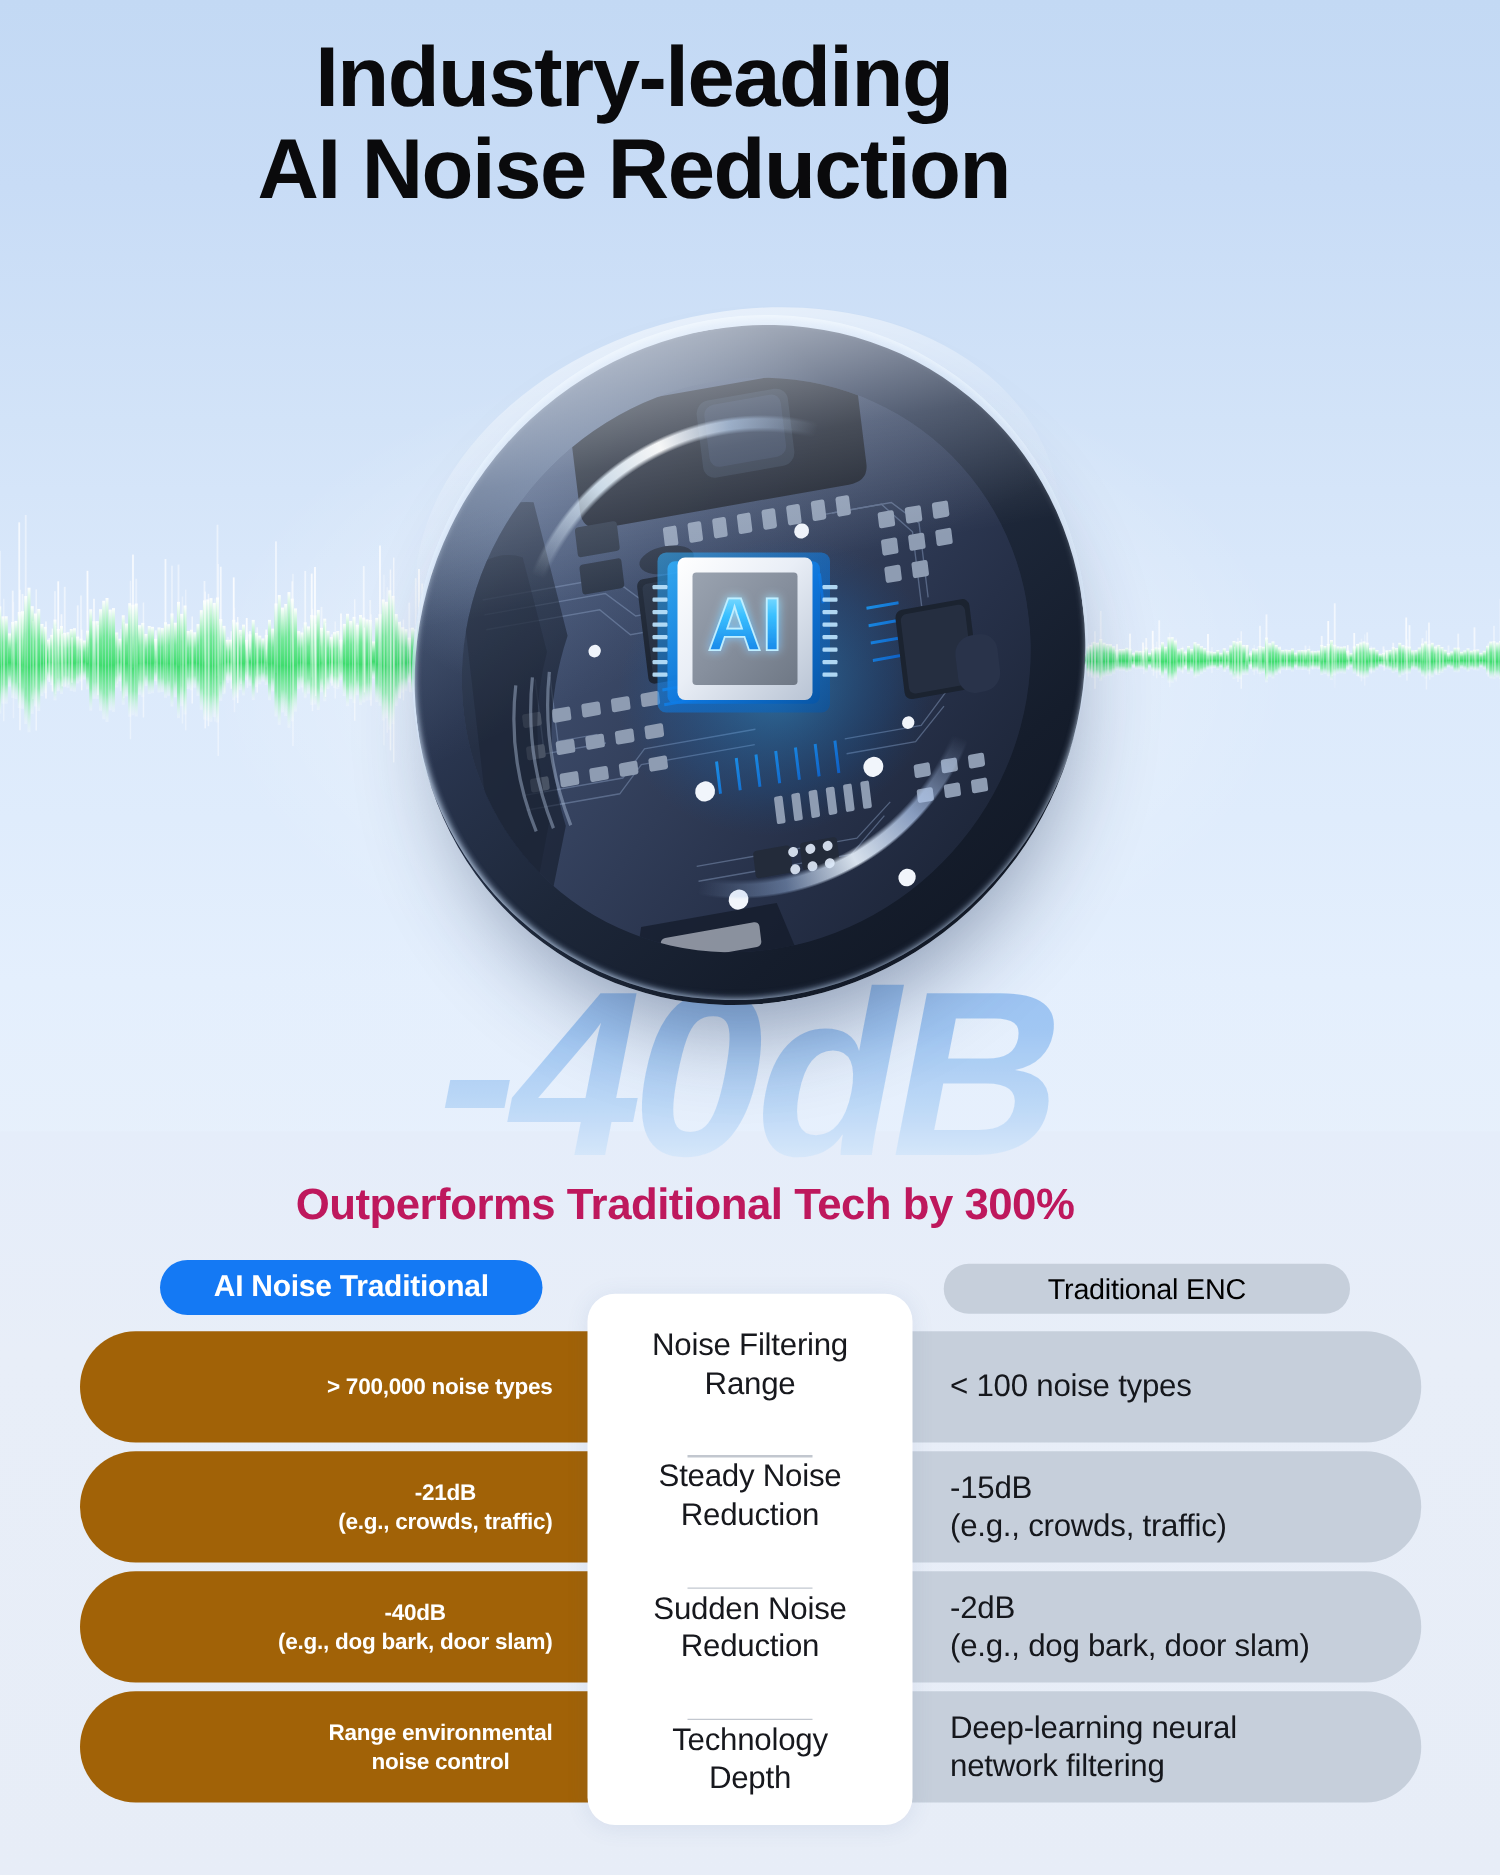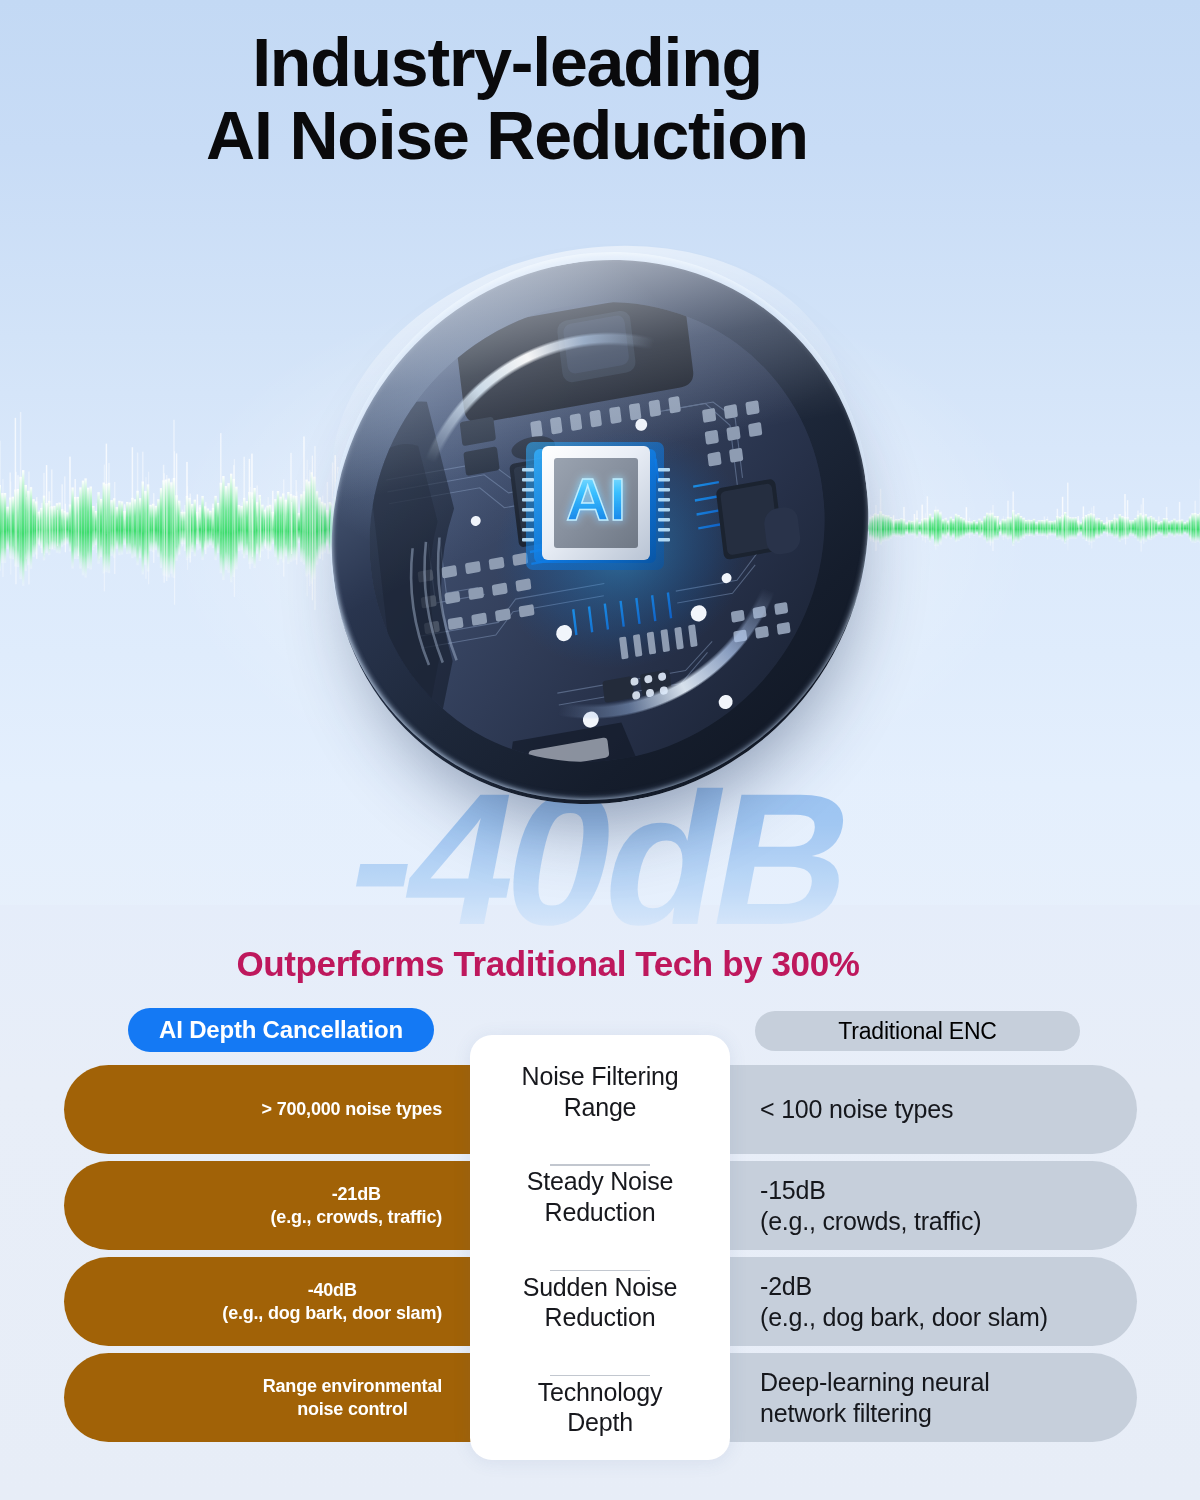--- a/index.html
+++ b/index.html
@@ -980,21 +980,21 @@
   </div>
 
   <div class="title-block">
     <div class="title-line">Industry-leading</div>
     <div class="title-line">AI Noise Reduction</div>
   </div>
 
   <div class="compare-title">Outperforms Traditional Tech by 300%</div>
 
   <div class="cmp">
-    <div class="hdr-ai">AI Depth Cancellation</div>
+    <div class="hdr-ai">AI Noise Traditional</div>
     <div class="hdr-enc">Traditional ENC</div>
 
     <div class="rows">
 
       <div class="row">
         <div class="cell-left">
           <span>
             <span>&gt; 700,000 noise types</span>
           </span>
         </div>

